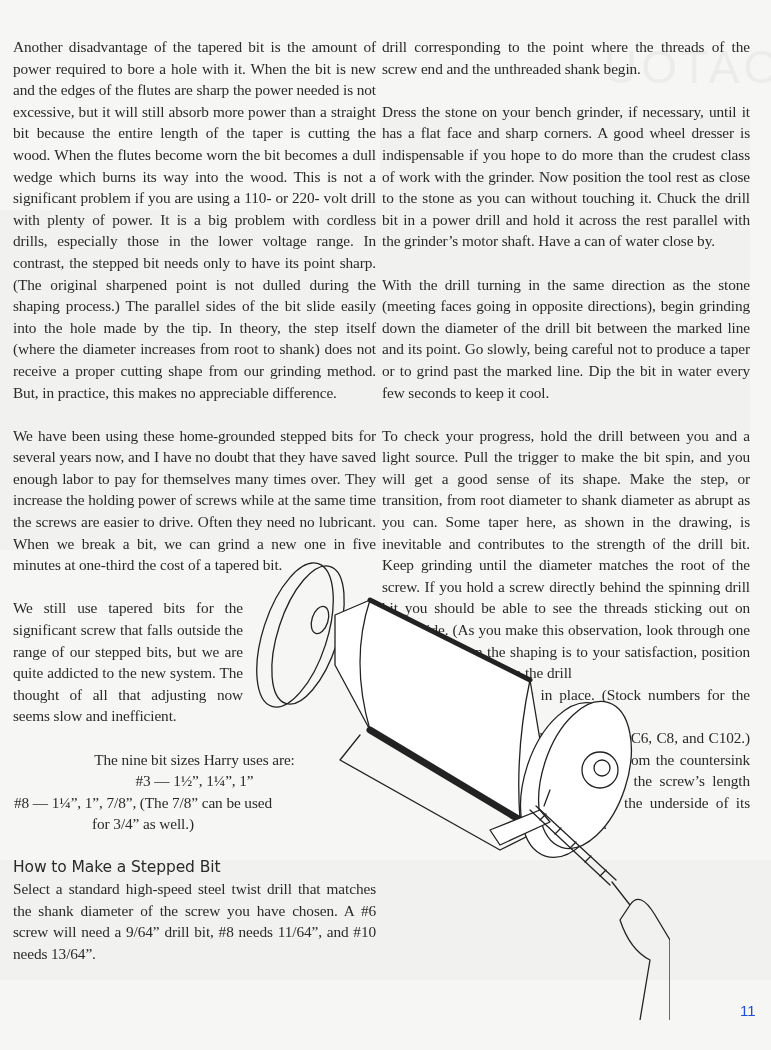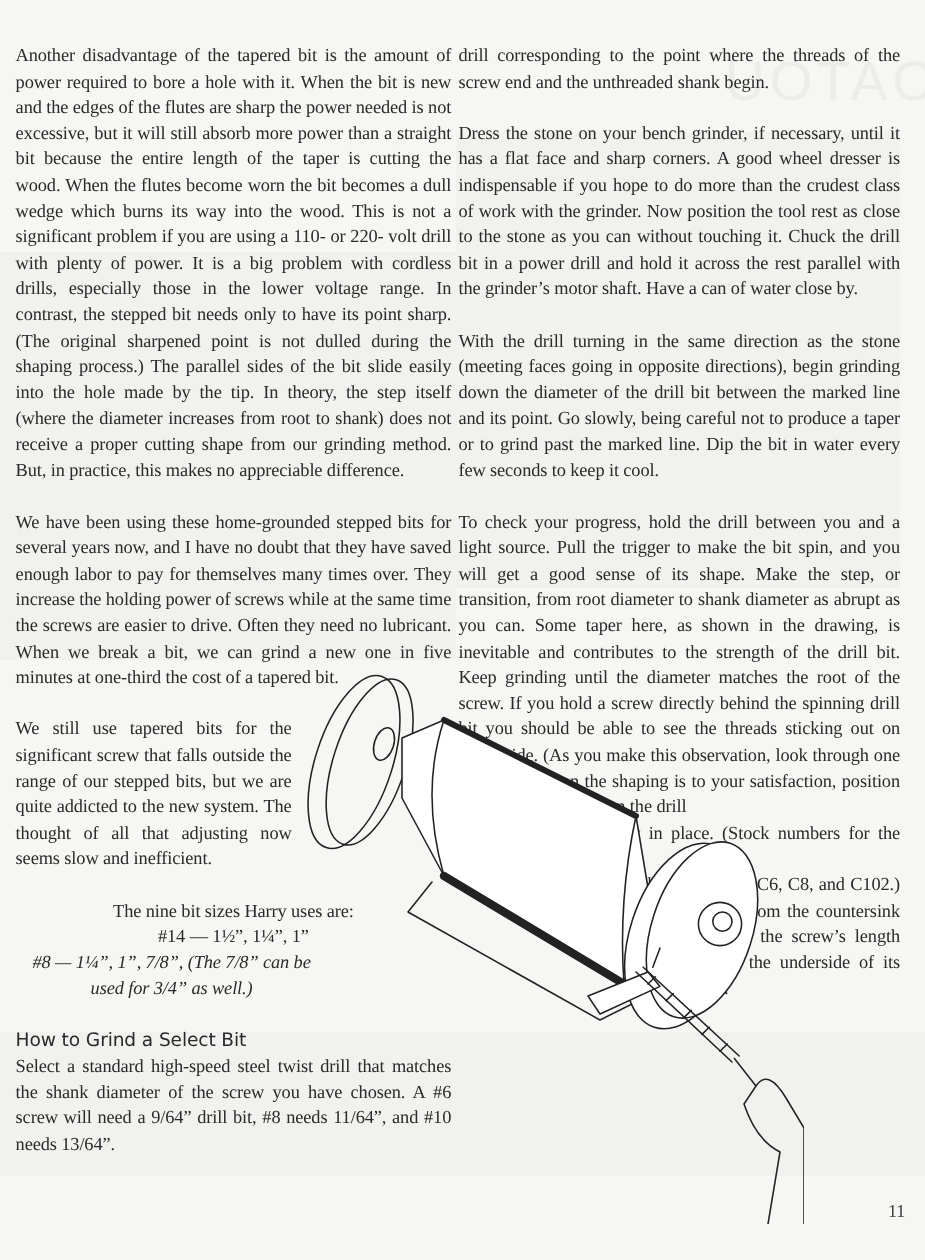--- a/index.html
+++ b/index.html
@@ -25,21 +25,21 @@
       font-family: "DejaVu Sans", "Liberation Sans", sans-serif;
       font-size: 15.5px; line-height: 21.6px; margin: 0; color: #2a2a2a;
       font-weight: normal;
     }
     .narrow { width: 230px; }
     .list-line { display: block; text-align: center; }
     .right-wrap { display: block; text-align: justify; text-align-last: justify; }
     .right-wrap.last { text-align-last: left; }
     #page-number {
       position: absolute; left: 740px; top: 1002px; font-size: 15px;
-      font-family: Liberation Serif, serif; color: #404040;
+      font-family: Liberation Sans, sans-serif; color: #1d4ed8;
     }
     #illustration { position: absolute; left: 240px; top: 560px; width: 430px; height: 460px; }
     .ghost-title {
       position: absolute; left: 600px; top: 40px; font-size: 46px; color: #ececea;
       font-family: "Liberation Sans", sans-serif; letter-spacing: 4px;
       transform: scaleX(-1);
     }
   </style>
 </head>
 <body>
@@ -49,24 +49,24 @@
   <div class="bleed" style="left:380px;top:110px;width:370px;height:380px;"></div>
   <div class="bleed" style="left:0;top:860px;width:771px;height:120px;"></div>
   <div class="ghost-title">BOATOU</div>
 
   <div id="col-left" class="col">
     <p>Another disadvantage of the tapered bit is the amount of power required to bore a hole with it. When the bit is new and the edges of the flutes are sharp the power needed is not excessive, but it will still absorb more power than a straight bit because the entire length of the taper is cutting the wood. When the flutes become worn the bit becomes a dull wedge which burns its way into the wood. This is not a significant problem if you are using a 110- or 220- volt drill with plenty of power. It is a big problem with cordless drills, especially those in the lower voltage range. In contrast, the stepped bit needs only to have its point sharp. (The original sharpened point is not dulled during the shaping process.) The parallel sides of the bit slide easily into the hole made by the tip. In theory, the step itself (where the diameter increases from root to shank) does not receive a proper cutting shape from our grinding method. But, in practice, this makes no appreciable difference.</p>
     <p>We have been using these home-grounded stepped bits for several years now, and I have no doubt that they have saved enough labor to pay for themselves many times over. They increase the holding power of screws while at the same time the screws are easier to drive. Often they need no lubricant. When we break a bit, we can grind a new one in five minutes at one-third the cost of a tapered bit.</p>
     <p class="narrow">We still use tapered bits for the significant screw that falls outside the range of our stepped bits, but we are quite addicted to the new system. The thought of all that adjusting now seems slow and inefficient.</p>
     <div style="margin-bottom:21.6px;">
       <span class="list-line">The nine bit sizes Harry uses are:</span>
-      <span class="list-line">#14 — 1½”, 1¼”, 1”</span>
-      <span class="list-line" style="width:260px;font-style:italic;">#8 — 1¼”, 1”, 7/8”, (The 7/8” can be used for 3/4” as well.)</span>
+      <span class="list-line">#3 — 1½”, 1¼”, 1”</span>
+      <span class="list-line" style="width:260px;">#8 — 1¼”, 1”, 7/8”, (The 7/8” can be used for 3/4” as well.)</span>
     </div>
-    <h2 class="heading">How to Grind a Select Bit</h2>
+    <h2 class="heading">How to Make a Stepped Bit</h2>
     <p>Select a standard high-speed steel twist drill that matches the shank diameter of the screw you have chosen. A #6 screw will need a 9/64” drill bit, #8 needs 11/64”, and #10 needs 13/64”.</p>
 
   </div>
 
   <div id="col-right" class="col">
     <p>drill corresponding to the point where the threads of the screw end and the unthreaded shank begin.</p>
     <p>Dress the stone on your bench grinder, if necessary, until it has a flat face and sharp corners. A good wheel dresser is indispensable if you hope to do more than the crudest class of work with the grinder. Now position the tool rest as close to the stone as you can without touching it. Chuck the drill bit in a power drill and hold it across the rest parallel with the grinder’s motor shaft. Have a can of water close by.</p>
     <p>With the drill turning in the same direction as the stone (meeting faces going in opposite directions), begin grinding down the diameter of the drill bit between the marked line and its point. Go slowly, being careful not to produce a taper or to grind past the marked line. Dip the bit in water every few seconds to keep it cool.</p>
     <p style="margin:0;">To check your progress, hold the drill between you and a light source. Pull the trigger to make the bit spin, and you will get a good sense of its shape. Make the step, or transition, from root diameter to shank diameter as abrupt as you can. Some taper here, as shown in the drawing, is inevitable and contributes to the strength of the drill bit. Keep grinding until the diameter matches the root of the screw. If you hold a screw directly behind the spinning drill bit you should be able to see the threads sticking out on either side. (As you make this observation, look through one eye only.) When the shaping is to your satisfaction, position a Fuller countersink on the drill</p>
     <div>

